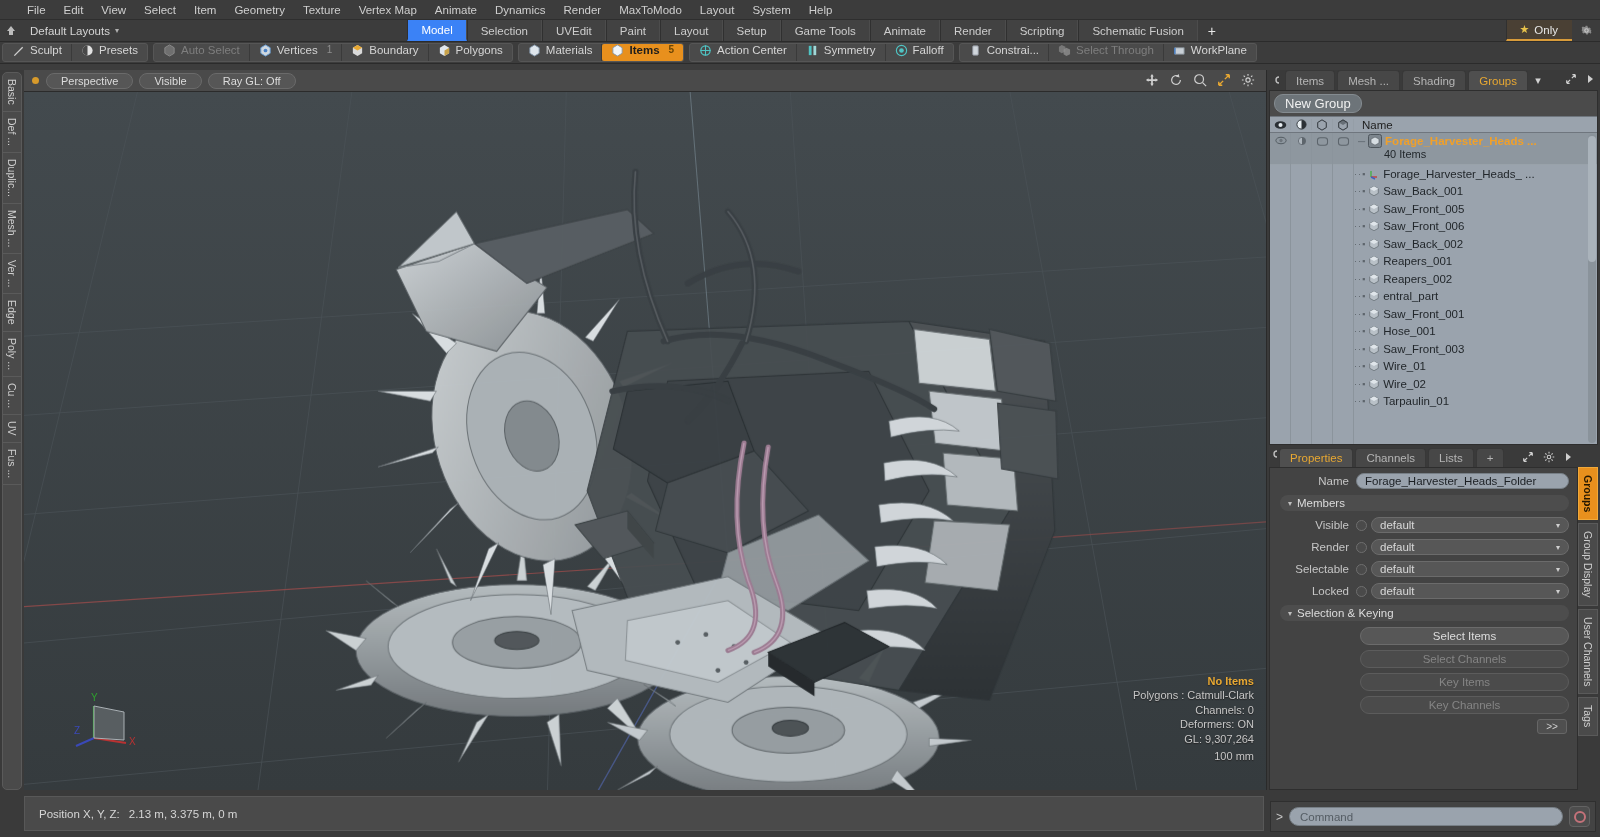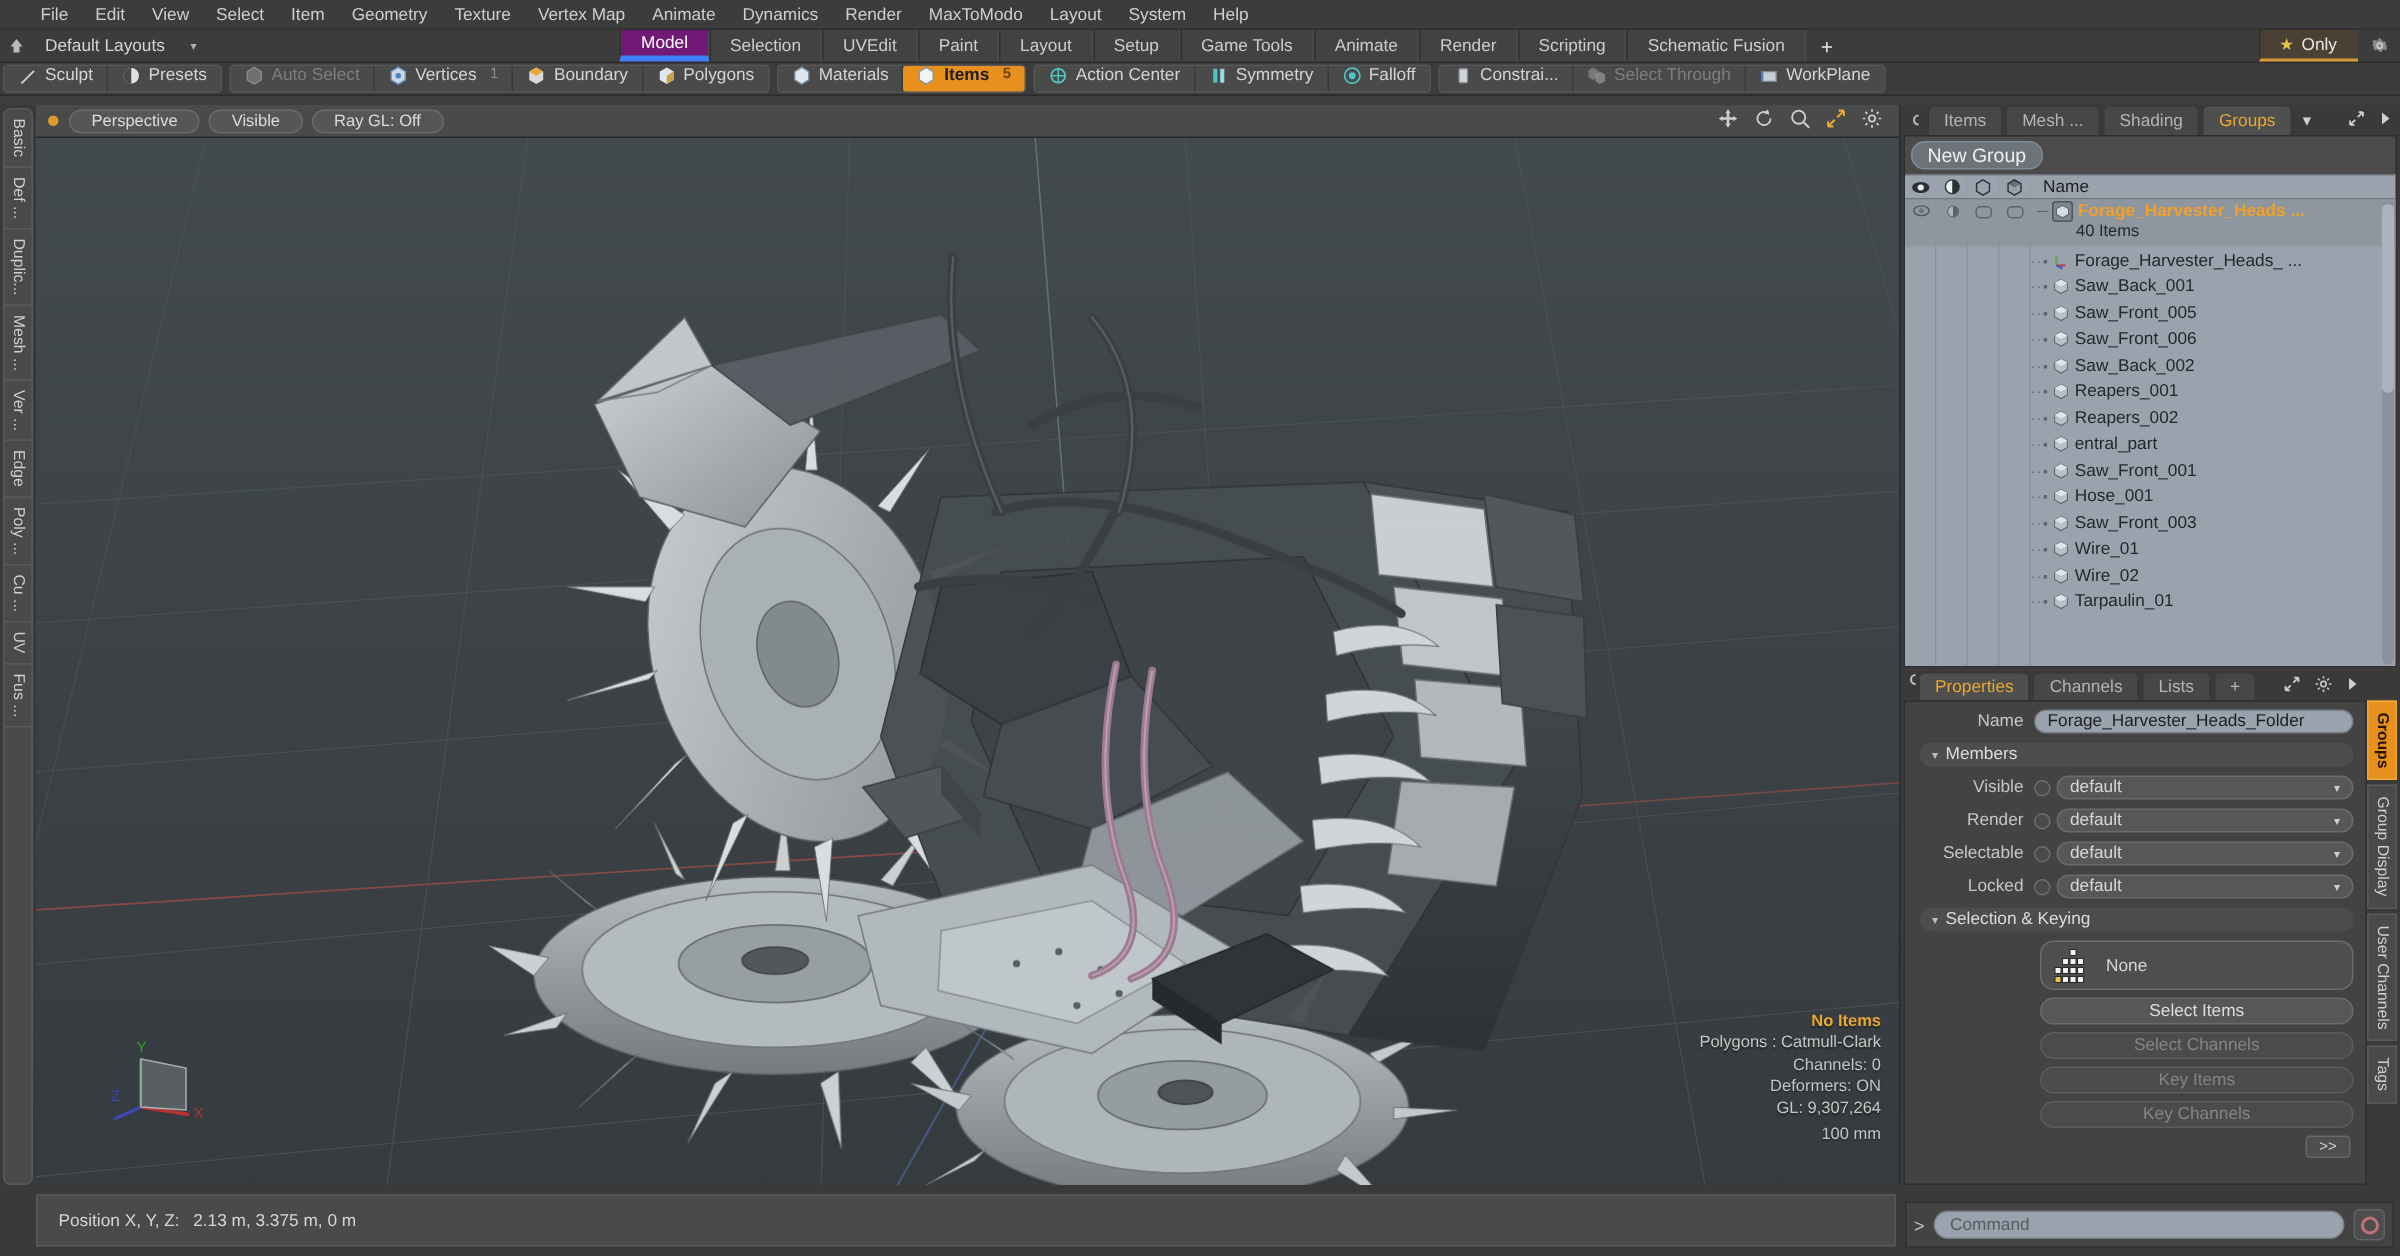--- a/index.html
+++ b/index.html
@@ -27,30 +27,30 @@
   
   .layoutbar {
     height: 22px; background: #3c3c3c; display: flex; align-items: stretch;
     border-bottom: 1px solid #2b2b2b;
   }
   .layoutbar .lb-home {
     width: 22px; display: flex; align-items: center; justify-content: center;
     color: #b9b9b9; font-size: 11px;
   }
   .layoutbar .lb-label {
-    display: flex; align-items: center; padding: 0 8px; font-size: 11.5px; color: #d5d5d5; gap: 12px;
+    display: flex; align-items: center; padding: 0 8px; font-size: 11.5px; color: #d5d5d5;
   }
   .layoutbar .lb-label .caret { margin-left: 5px; font-size: 8px; color: #b0b0b0; }
   .layoutbar .spacer { flex: 1; }
   .ltab {
     display: flex; align-items: center; padding: 0 13px; font-size: 11.5px;
     color: #cdcdcd; border-left: 1px solid #303030; border-right: 1px solid #4c4c4c;
     background: #424242; cursor: default;
   }
-  .ltab.active { background: #701a75; color: #ffffff; border-bottom: 4px solid #3b82f6; }
+  .ltab.active { background: #3b82f6; color: #ffffff; border-bottom: 2px solid #3b82f6; }
   .ltab.plus { color: #e8e8e8; font-size: 14px; padding: 0 10px; background: #3c3c3c; border: none; }
   .only-badge {
     display: flex; align-items: center; gap: 5px; padding: 0 14px 0 12px;
     background: #4a4034; color: #e6e6e6; font-size: 11.5px;
     border-bottom: 2px solid #d89b3a; border-left:1px solid #303030;
   }
   .only-badge .star { color: #e8c24a; font-size: 11px; }
   .gear-top {
     width: 28px; display: flex; align-items: center; justify-content: center;
     color: #c9c9c9; font-size: 13px; background: #3c3c3c;
@@ -1052,41 +1052,20 @@
                 <span class="dval">default</span>
                 <span class="dcaret">▾</span>
               </div>
             </div>
 
             <div class="section-hdr">
               <span class="tri">▾</span>
               <span>Selection &amp; Keying</span>
             </div>
 
-            <div class="nonebox">
-              <span style="display:inline-flex;">
-                <svg width="26" height="24" viewBox="0 0 26 24">
-                  <g fill="#f2f2f2" stroke="#2a2a2a" stroke-width=".7">
-                    <rect x="11" y="1" width="4" height="4"></rect>
-                    <rect x="6" y="7" width="4" height="4"></rect>
-                      <rect x="11" y="7" width="4" height="4"></rect>
-                      <rect x="16" y="7" width="4" height="4"></rect>
-                    <rect x="1" y="13" width="4" height="4"></rect>
-                      <rect x="6" y="13" width="4" height="4"></rect>
-                      <rect x="11" y="13" width="4" height="4"></rect>
-                      <rect x="16" y="13" width="4" height="4"></rect>
-                    <rect x="6" y="19" width="4" height="4"></rect>
-                      <rect x="11" y="19" width="4" height="4"></rect>
-                      <rect x="16" y="19" width="4" height="4"></rect>
-                  </g>
-                  <rect x="1" y="19" width="4" height="4" fill="#e8c24a" stroke="#2a2a2a" stroke-width=".7"></rect>
-                </svg>
-              </span>
-              <span class="nlabel">None</span>
-            </div>
 
             <div class="keybtn">Select Items</div>
             <div class="keybtn dim">Select Channels</div>
             <div class="keybtn dim">Key Items</div>
             <div class="keybtn dim">Key Channels</div>
 
             <div style="display:flex;justify-content:flex-end;padding-right:2px;">
               <div class="chev-right" style="margin-left:0;">&gt;&gt;</div>
             </div>
           </div>

